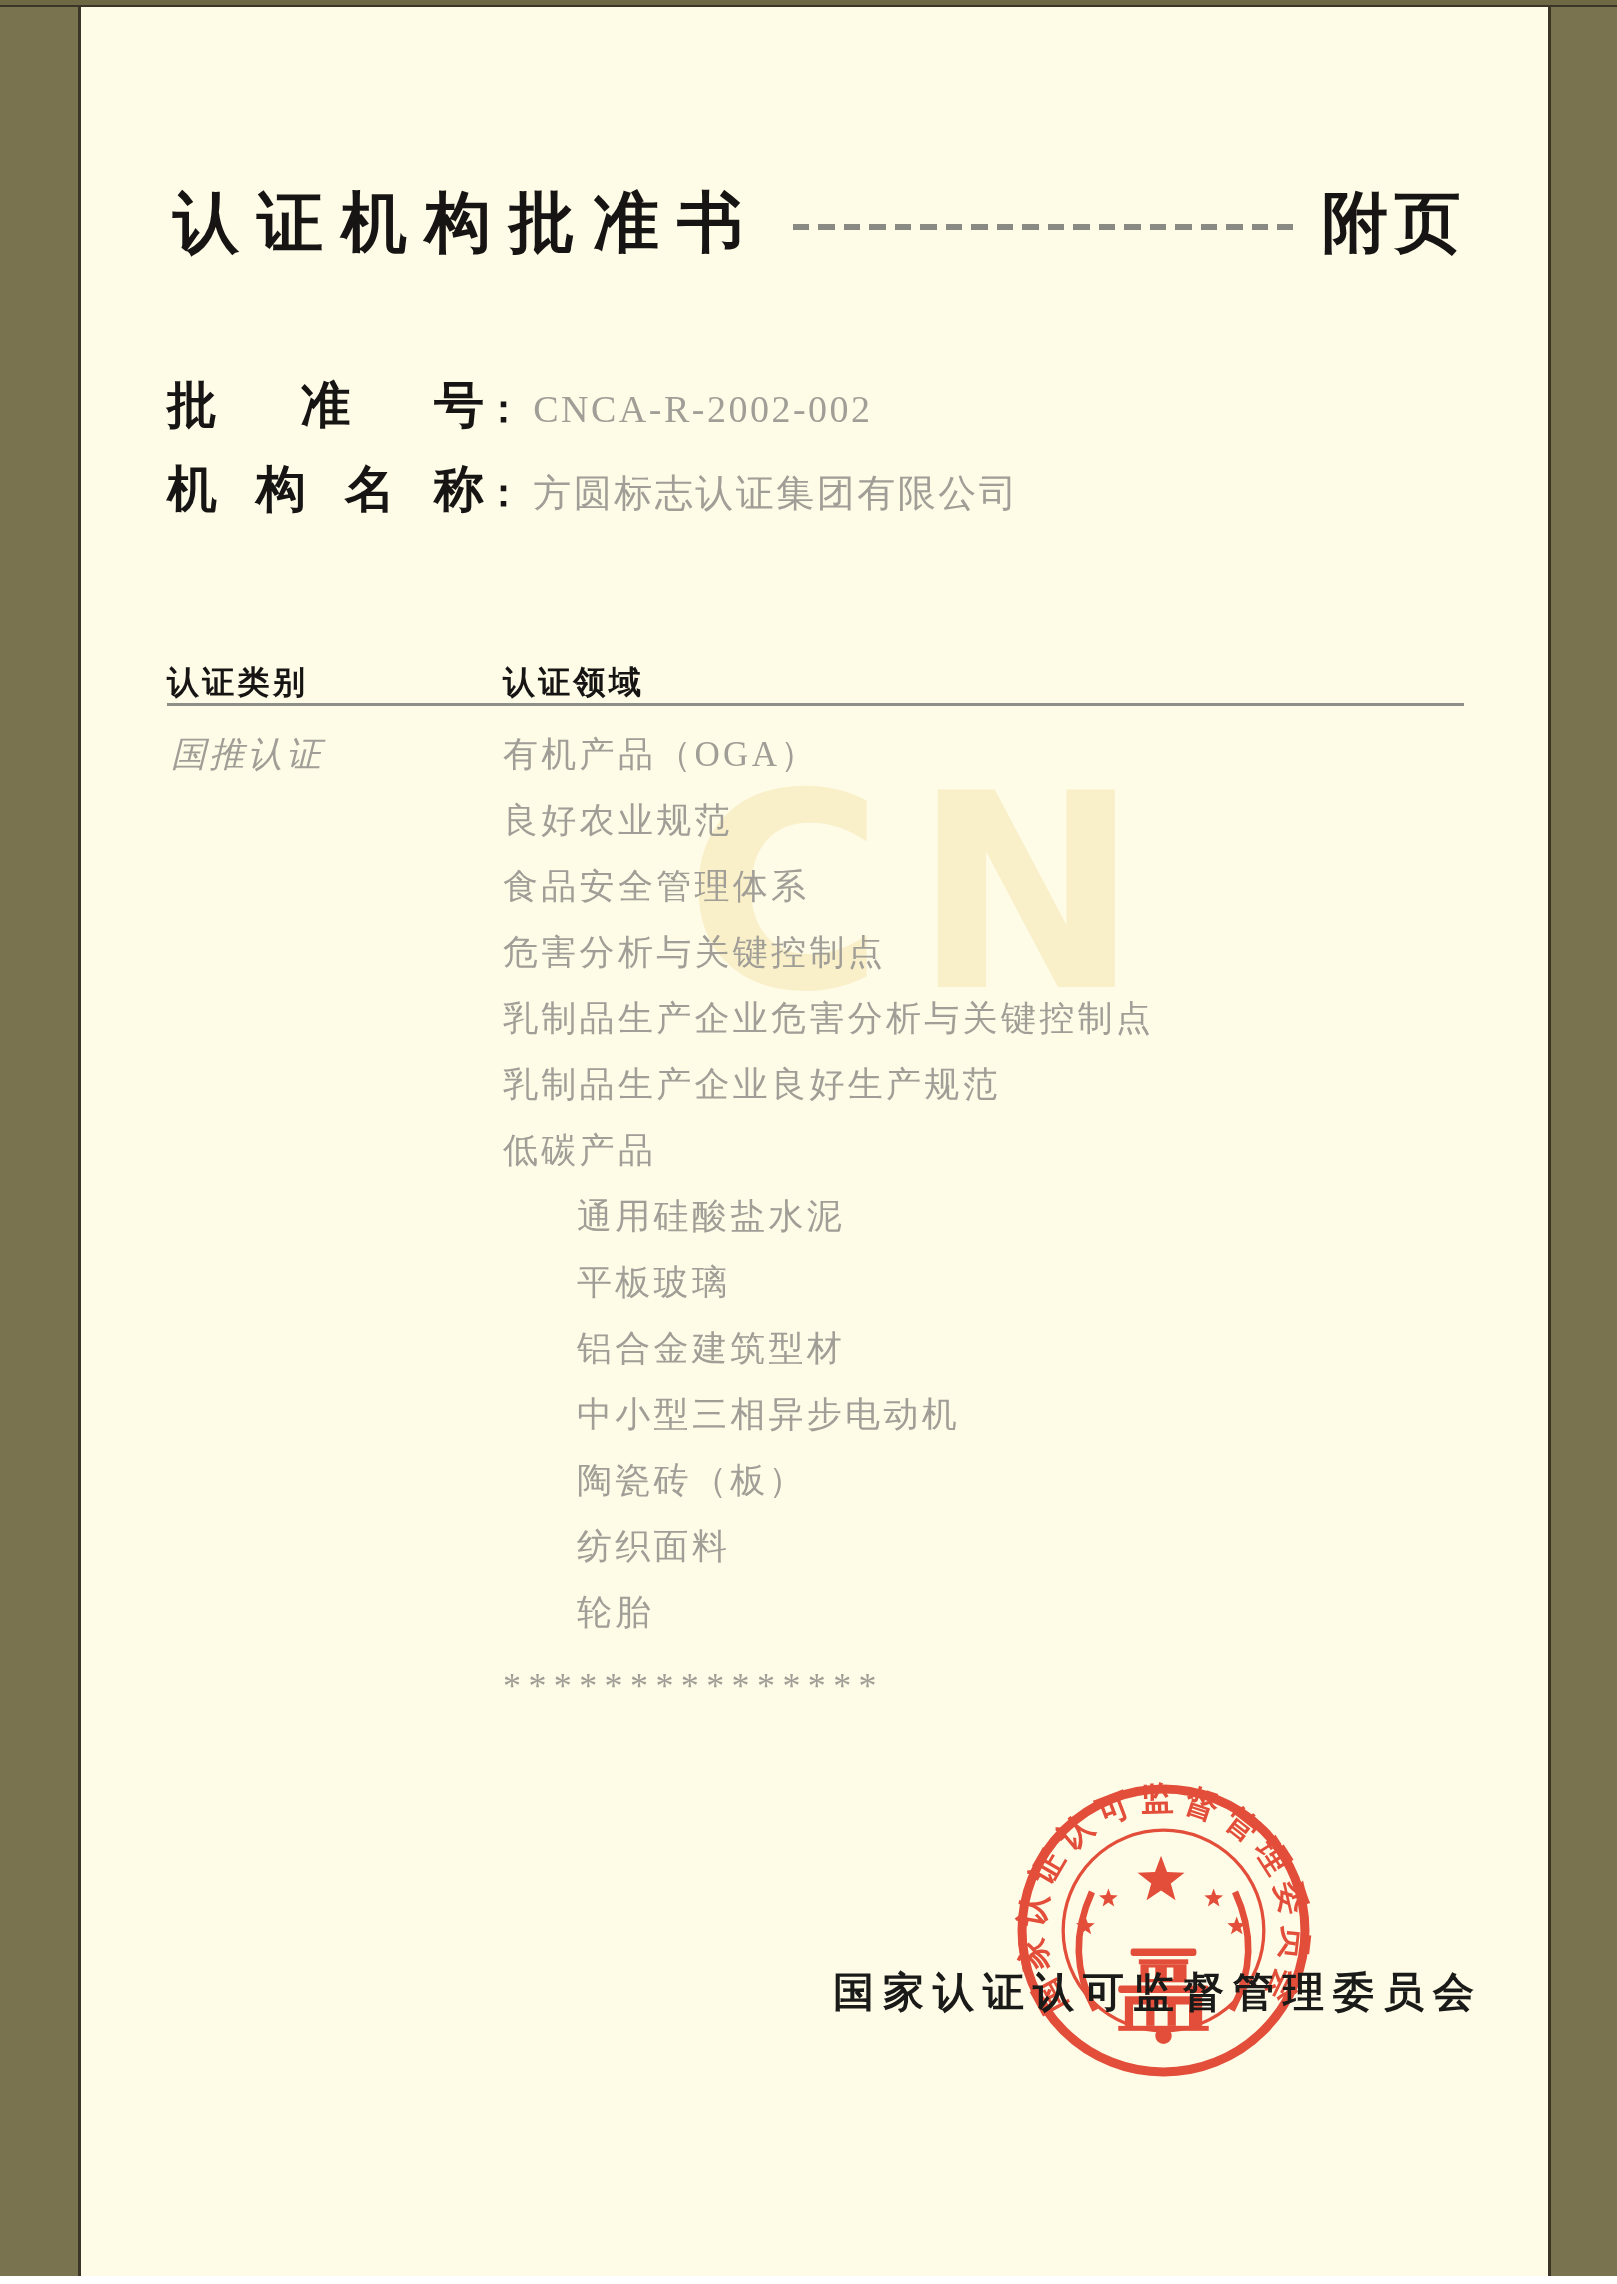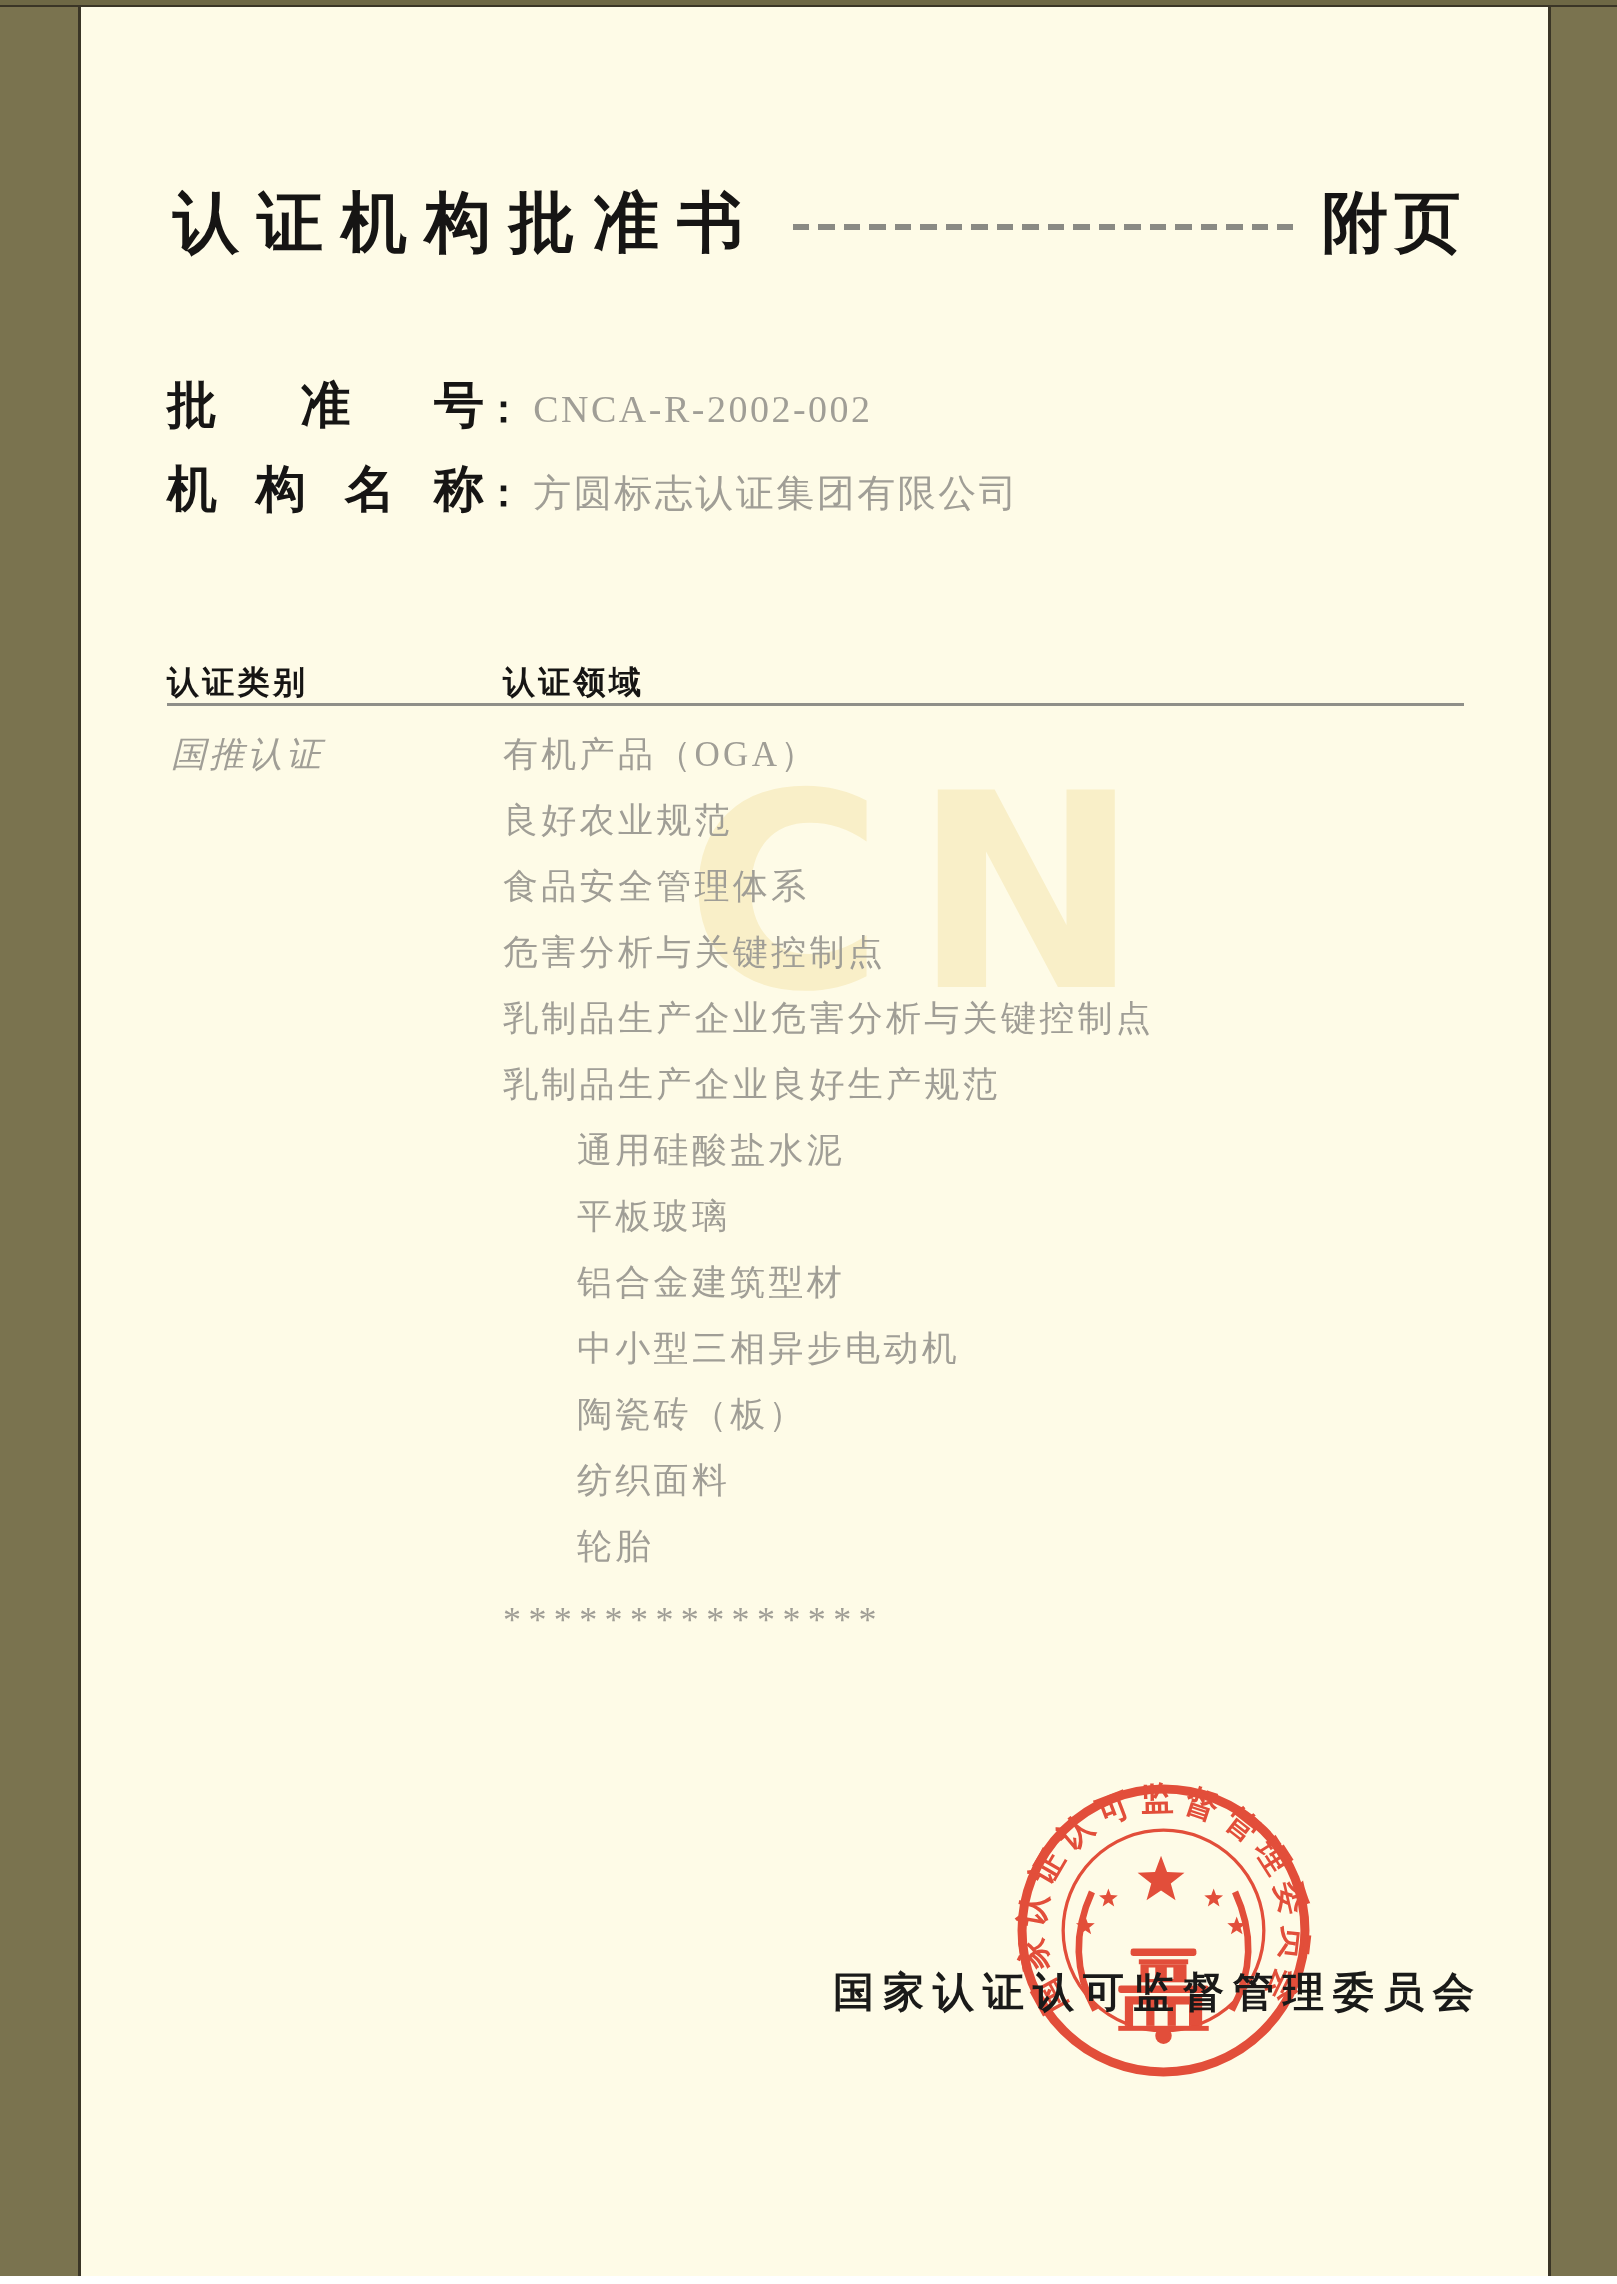--- a/index.html
+++ b/index.html
@@ -122,20 +122,21 @@
   <div class="tbl-cat">国推认证</div>
 
   <div class="tbl-items" id="items">
 
   <div class="scope-line">有机产品（OGA）</div>
       <div class="scope-line">良好农业规范</div>
       <div class="scope-line">食品安全管理体系</div>
       <div class="scope-line">危害分析与关键控制点</div>
       <div class="scope-line">乳制品生产企业危害分析与关键控制点</div>
       <div class="scope-line">乳制品生产企业良好生产规范</div>
+      <div class="scope-line">低碳产品</div>
       <div class="scope-line indent">通用硅酸盐水泥</div>
       <div class="scope-line indent">平板玻璃</div>
       <div class="scope-line indent">铝合金建筑型材</div>
       <div class="scope-line indent">中小型三相异步电动机</div>
       <div class="scope-line indent">陶瓷砖（板）</div>
       <div class="scope-line indent">纺织面料</div>
       <div class="scope-line indent">轮胎</div>
       <div class="scope-line asterisk-line">***************</div>
     </div>
 

